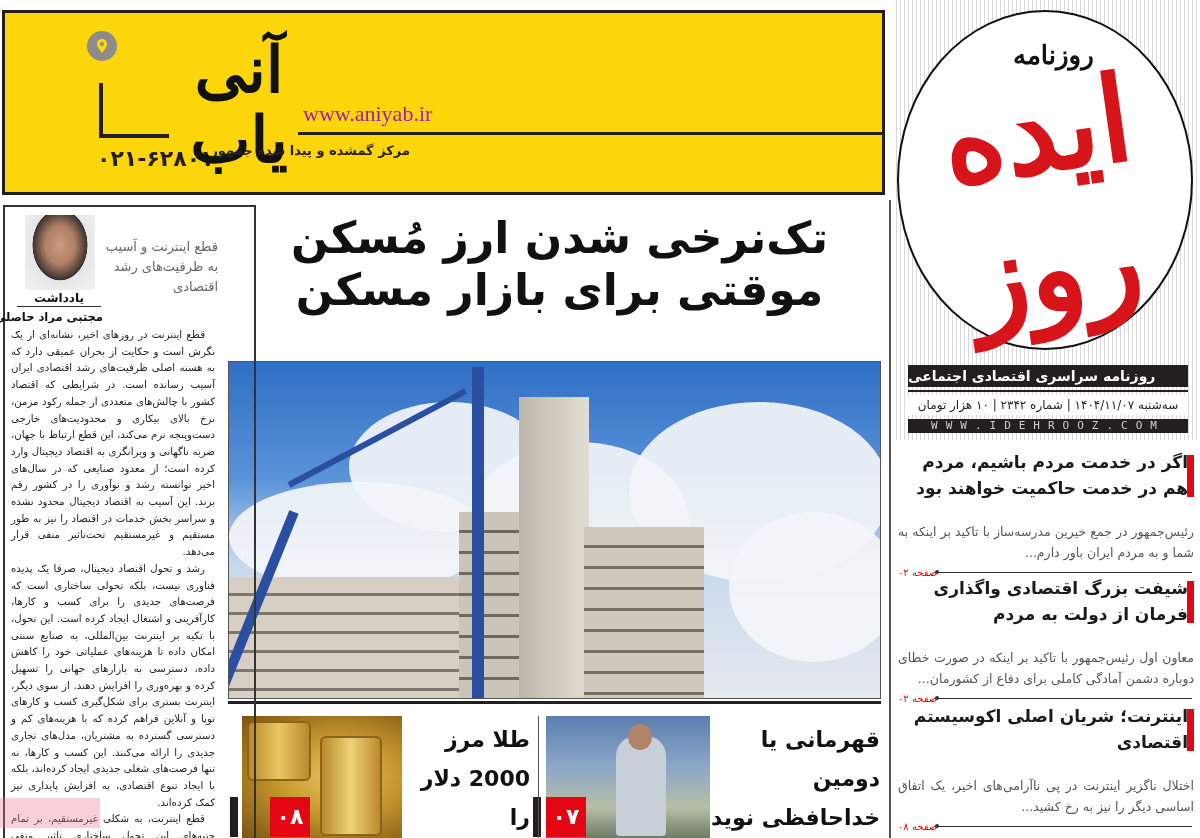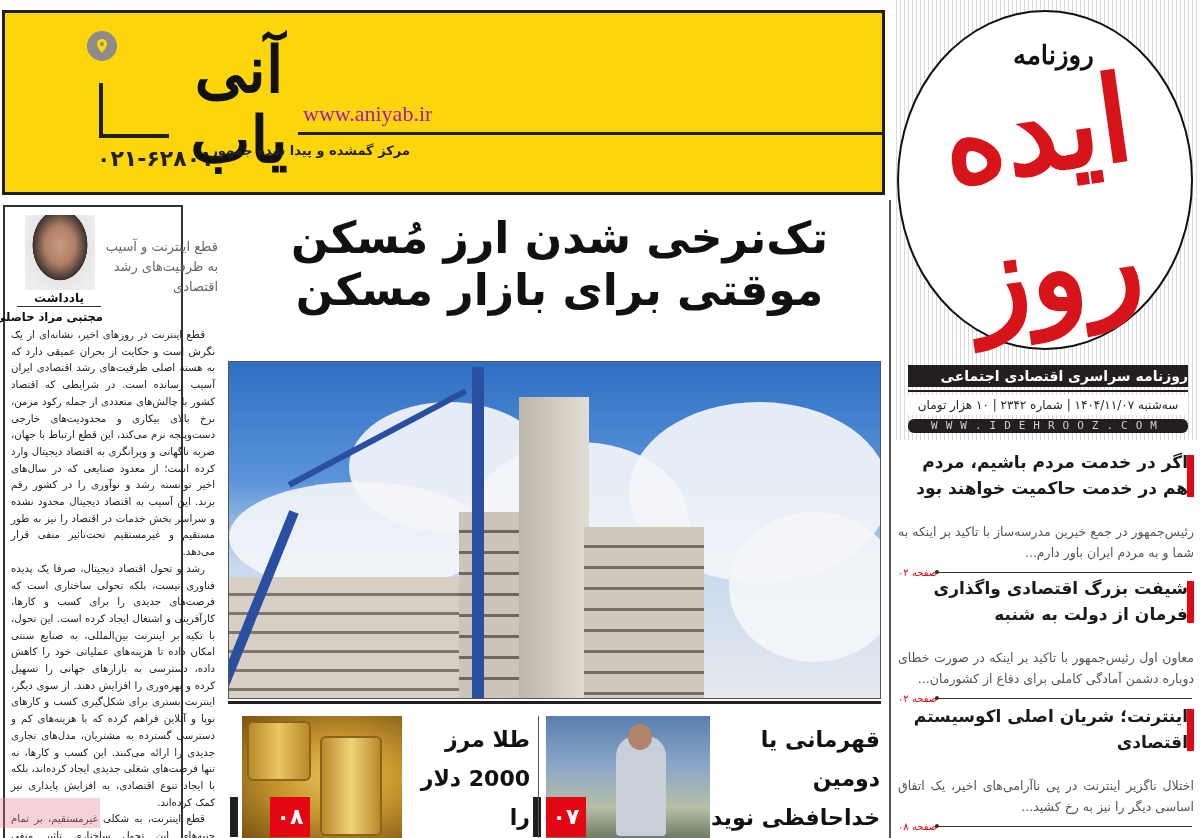--- a/index.html
+++ b/index.html
@@ -50,32 +50,31 @@
     position: absolute; left: 120px; top: 40px; font-size: 26px; font-weight: bold; color: #111;
     direction: rtl; font-family: "DejaVu Serif", serif;
   }
   .mast-logo {
     position: absolute; left: 10px; top: 60px; width: 290px; height: 300px;
     font-family: "DejaVu Serif", serif; font-weight: bold; font-size: 118px; line-height: 140px;
     color: #d7141a; direction: rtl; text-align: center; transform: rotate(-8deg);
   }
   .mast-bar {
     position: absolute; left: 15px; top: 365px; width: 280px; height: 22px; background: #231f20;
-    color: #fff; font-size: 14px; font-weight: bold; text-align: right; line-height: 22px; direction: rtl;
+    color: #fff; font-size: 14px; font-weight: bold; text-align: left; line-height: 22px; direction: rtl;
   }
   .mast-rule { position: absolute; left: 15px; top: 390px; width: 280px; height: 2px; background: #231f20; }
   .mast-info {
     position: absolute; left: 15px; top: 395px; width: 280px; height: 20px; background: #fff;
     font-size: 12px; color: #231f20; text-align: center; direction: rtl; line-height: 20px;
   }
   .mast-url {
     position: absolute; left: 15px; top: 419px; width: 280px; height: 14px; background: #231f20;
     color: #cfcfcf; font-size: 11px; letter-spacing: 8px; text-align: center; line-height: 14px;
     font-family: "DejaVu Sans Mono", monospace;
-    border-radius: 6px;
   }
 
   
   .divider-v { position: absolute; width: 2px; background: #555; }
 
   
   .news-col { position: absolute; left: 898px; top: 445px; width: 296px; }
   .news-item { position: absolute; left: 0; width: 296px; }
   .news-head {
     position: relative; padding-right: 6px; direction: rtl; text-align: right;
@@ -120,21 +119,21 @@
     font-size: 22px; text-align: center; line-height: 40px;
   }
   .teaser-bar { position: absolute; width: 8px; height: 40px; background: #231f20; }
   .teaser-head {
     position: absolute; direction: rtl; text-align: right; font-weight: bold;
     font-size: 22px; line-height: 39px; color: #111;
   }
 
   
   .op-box {
-    position: absolute; left: 3px; top: 205px; width: 180px; height: 633px;
+    position: absolute; left: 3px; top: 205px; width: 253px; height: 633px;
     border-left: 2px solid #333; border-top: 2px solid #333; border-right: 2px solid #333;
   }
   .op-photo {
     position: absolute; left: 20px; top: 8px; width: 70px; height: 75px;
     background: radial-gradient(ellipse at 50% 40%, #c89b80 0%, #b07f66 30%, #3a3230 55%, #e6e6e6 56%, #f2f2f2 100%);
   }
   .op-title {
     position: absolute; left: 98px; top: 30px; width: 115px; direction: rtl; text-align: right;
     font-size: 13px; line-height: 20px; color: #666;
   }
@@ -189,21 +188,21 @@
 <div class="news-col">
   <div class="news-item" style="top:4px;">
     <div class="news-head">اگر در خدمت مردم باشیم، مردم هم در خدمت حاکمیت خواهند بود</div>
     <div class="news-lead">رئیس‌جمهور در جمع خیرین مدرسه‌ساز با تاکید بر اینکه به شما و به مردم ایران باور دارم...</div>
     <div class="news-page">
       <span class="ln"></span>
       <span class="pg">صفحه ۰۲</span>
     </div>
   </div>
   <div class="news-item" style="top:130px;">
-    <div class="news-head">شیفت بزرگ اقتصادی واگذاری فرمان از دولت به شنبه</div>
+    <div class="news-head">شیفت بزرگ اقتصادی واگذاری فرمان از دولت به مردم</div>
     <div class="news-lead">معاون اول رئیس‌جمهور با تاکید بر اینکه در صورت خطای دوباره دشمن آمادگی کاملی برای دفاع از کشورمان...</div>
     <div class="news-page">
       <span class="ln"></span>
       <span class="pg">صفحه ۰۲</span>
     </div>
   </div>
   <div class="news-item" style="top:258px;">
     <div class="news-head">اینترنت؛ شریان اصلی اکوسیستم اقتصادی</div>
     <div class="news-lead">اختلال ناگزیر اینترنت در پی ناآرامی‌های اخیر، یک اتفاق اساسی دیگر را نیز به رخ کشید...</div>
     <div class="news-page">

